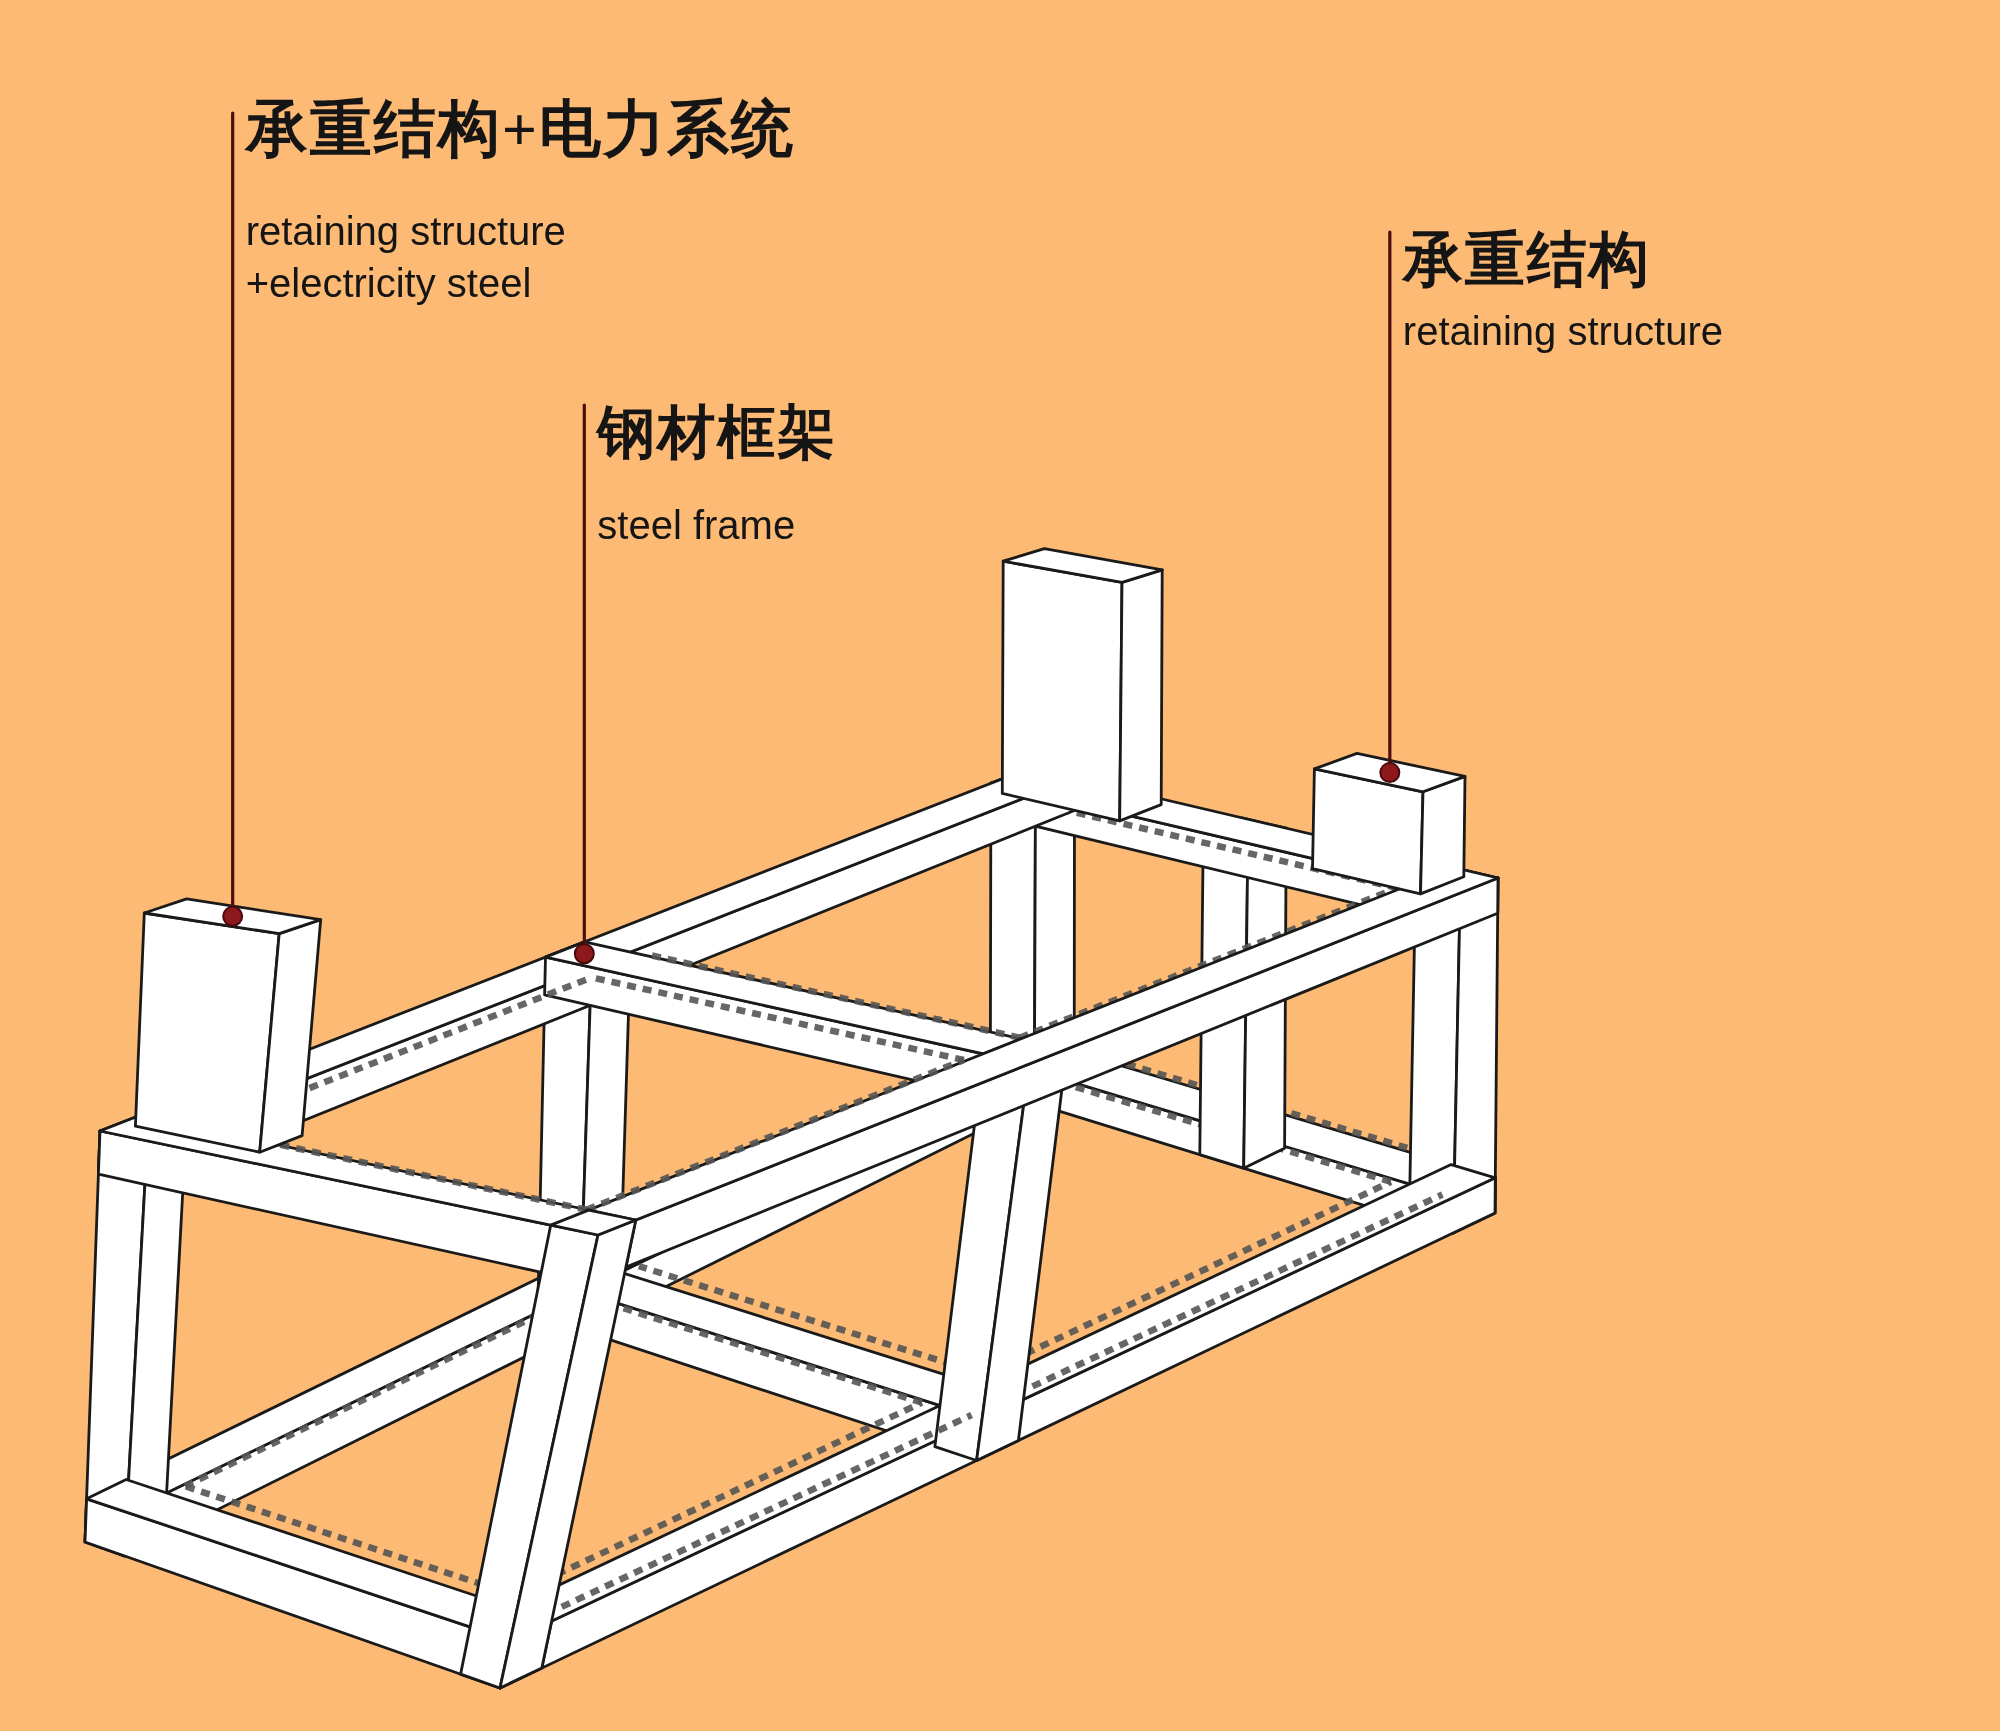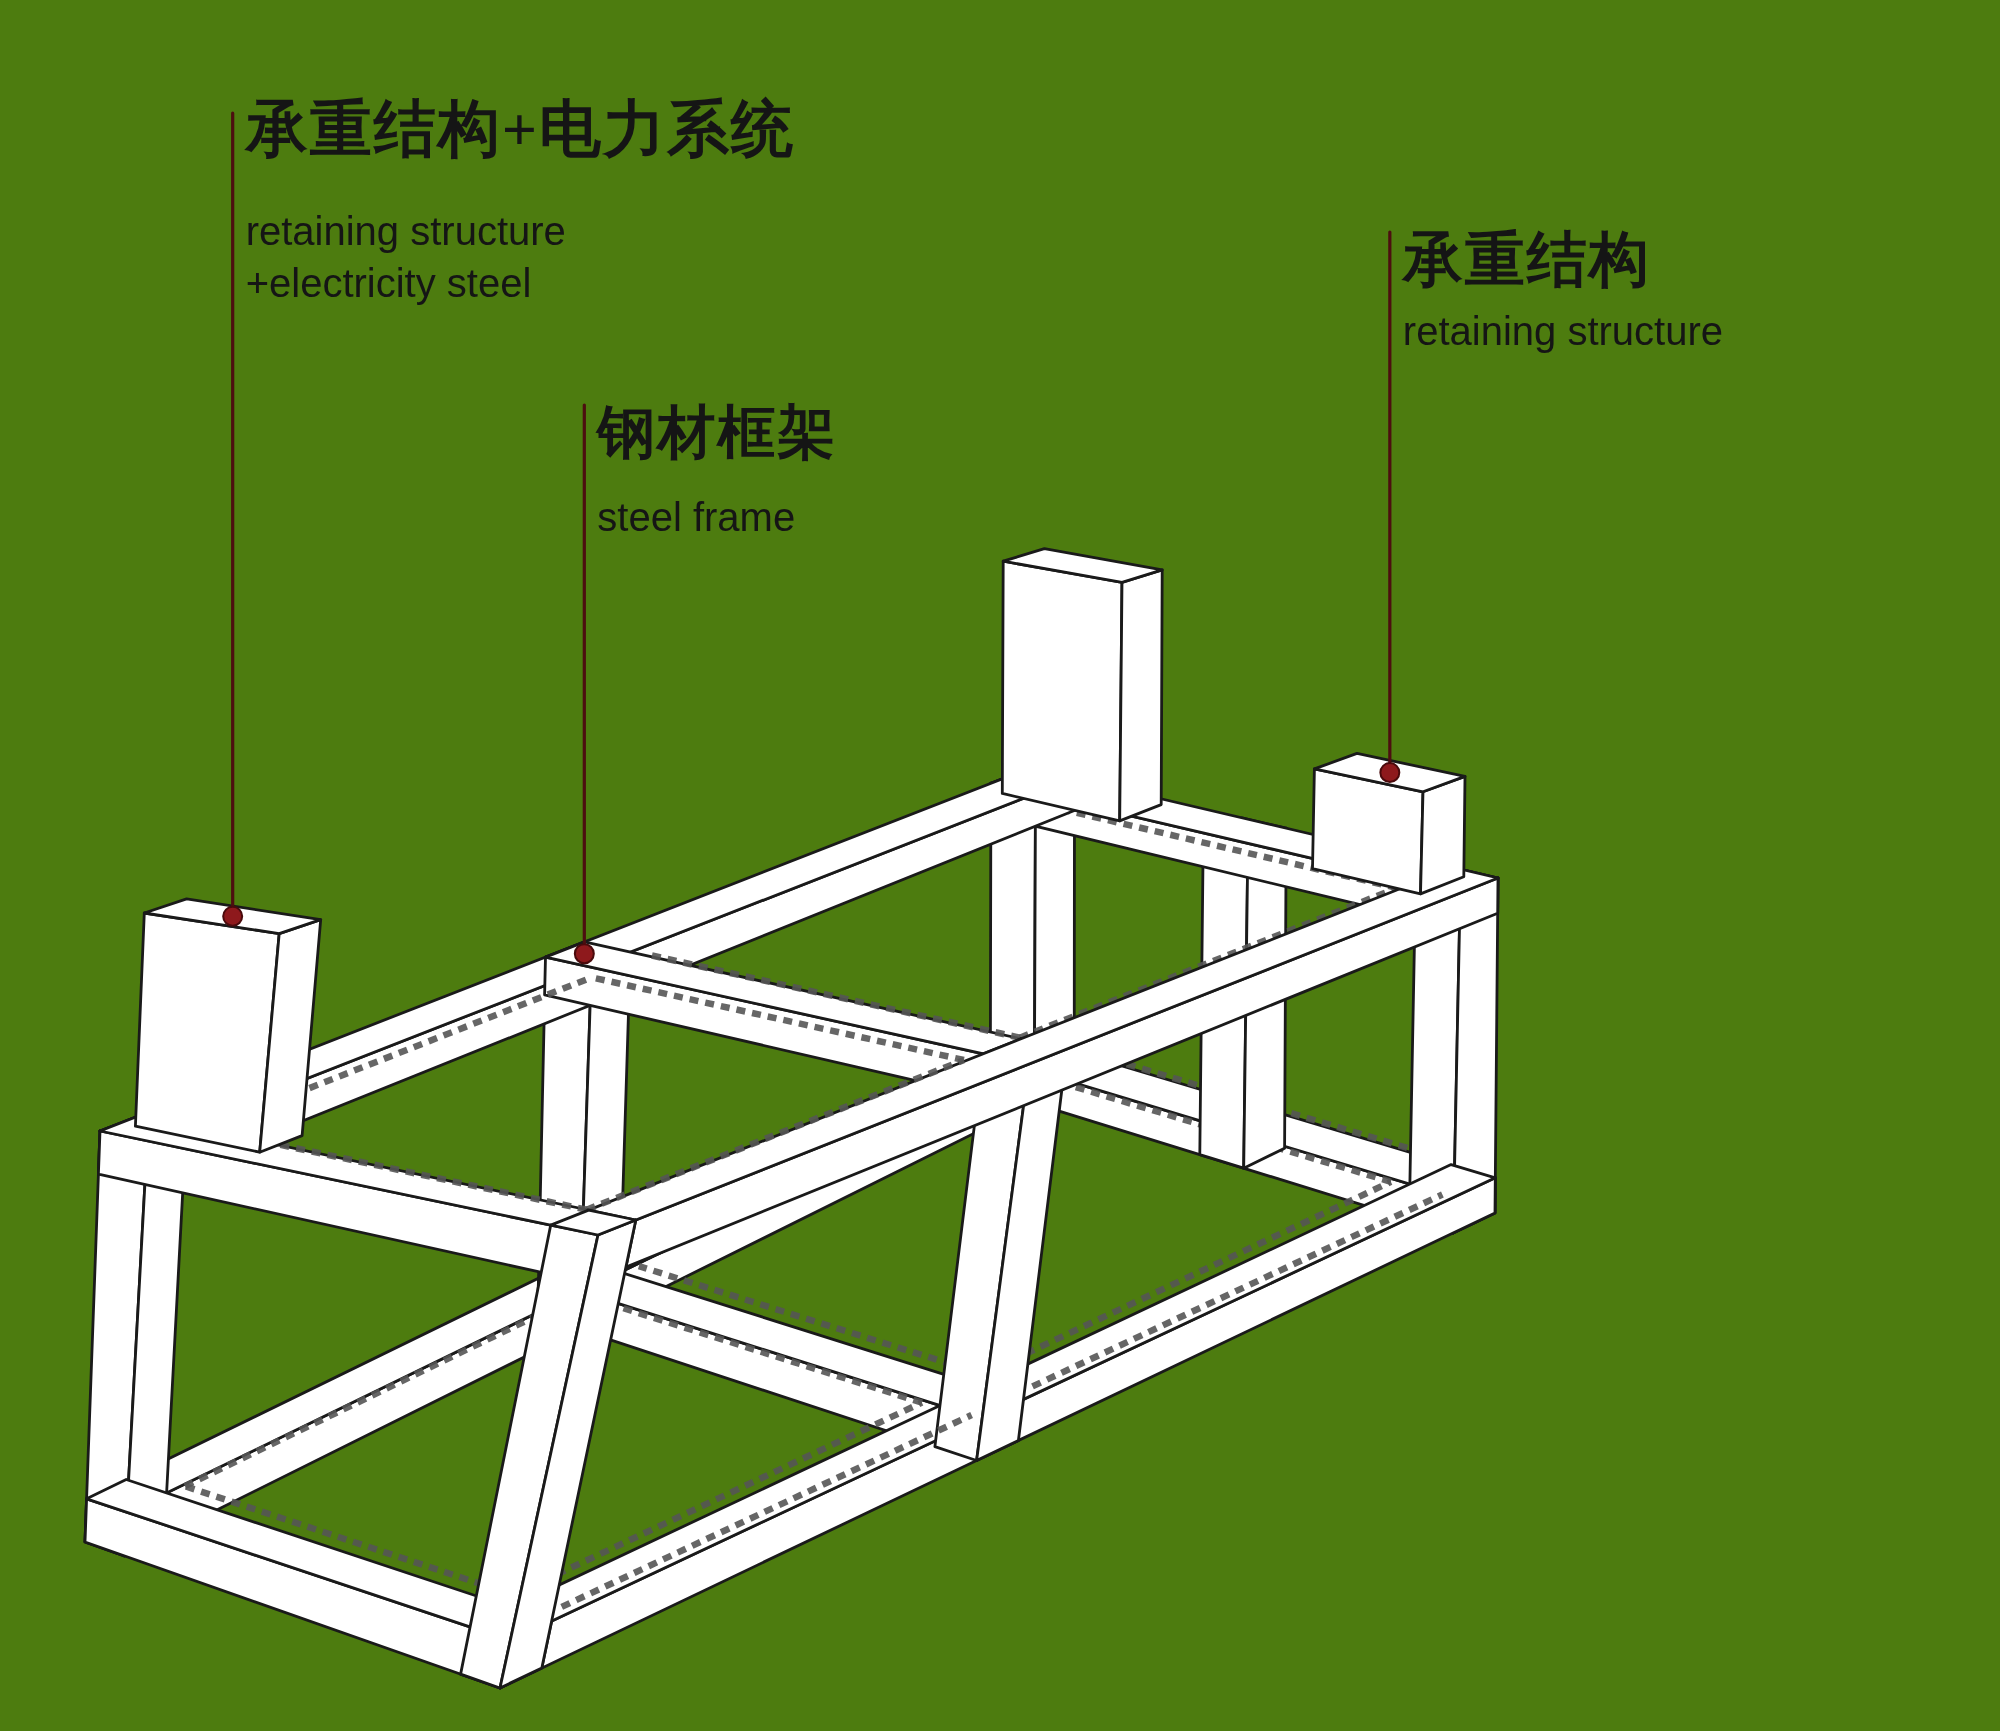--- a/index.html
+++ b/index.html
@@ -1,24 +1,24 @@
 <!DOCTYPE html>
 <html><head>
 <meta charset="utf-8">
 <style>
   html,body{margin:0;padding:0;background:#ffffff;}
-  .canvas{position:relative;width:2000px;height:1731px;background:#4d7c0f;overflow:hidden;
+  .canvas{position:relative;width:2000px;height:1731px;background:#fdba74;overflow:hidden;
           font-family:"Liberation Sans","DejaVu Sans",sans-serif;}
   #scene{position:absolute;left:0;top:0;}
   .label{position:absolute;white-space:nowrap;color:#151515;}
   .zh{font-family:"Liberation Serif","DejaVu Serif",serif;font-size:60px;font-weight:600;
       letter-spacing:2px;line-height:1.08;}
   .en{font-family:"Liberation Sans","DejaVu Sans",sans-serif;font-size:40px;line-height:1.30;}
   #lab0 .zh{margin-bottom:42px;font-size:62px;}
-  #lab1 .zh{margin-bottom:26px;font-size:58px;}
+  #lab1 .zh{margin-bottom:34px;font-size:58px;}
   #lab2 .zh{margin-bottom:12px;}
 </style>
 </head>
 <body>
 
 <div class="canvas">
 
   <svg id="scene" width="2000" height="1731" viewBox="0 0 2000 1731">
       <path d="M1034.3,1103.4L990.3,1089.8L990.9,783.2L1035.5,793.7Z" fill="#ffffff" stroke="#1a1a1a" stroke-width="2.8" stroke-linejoin="round"></path>
       <path d="M1034.3,1103.4L1074.2,1083.6L1074.5,778.5L1035.5,793.7Z" fill="#ffffff" stroke="#1a1a1a" stroke-width="2.8" stroke-linejoin="round"></path>

